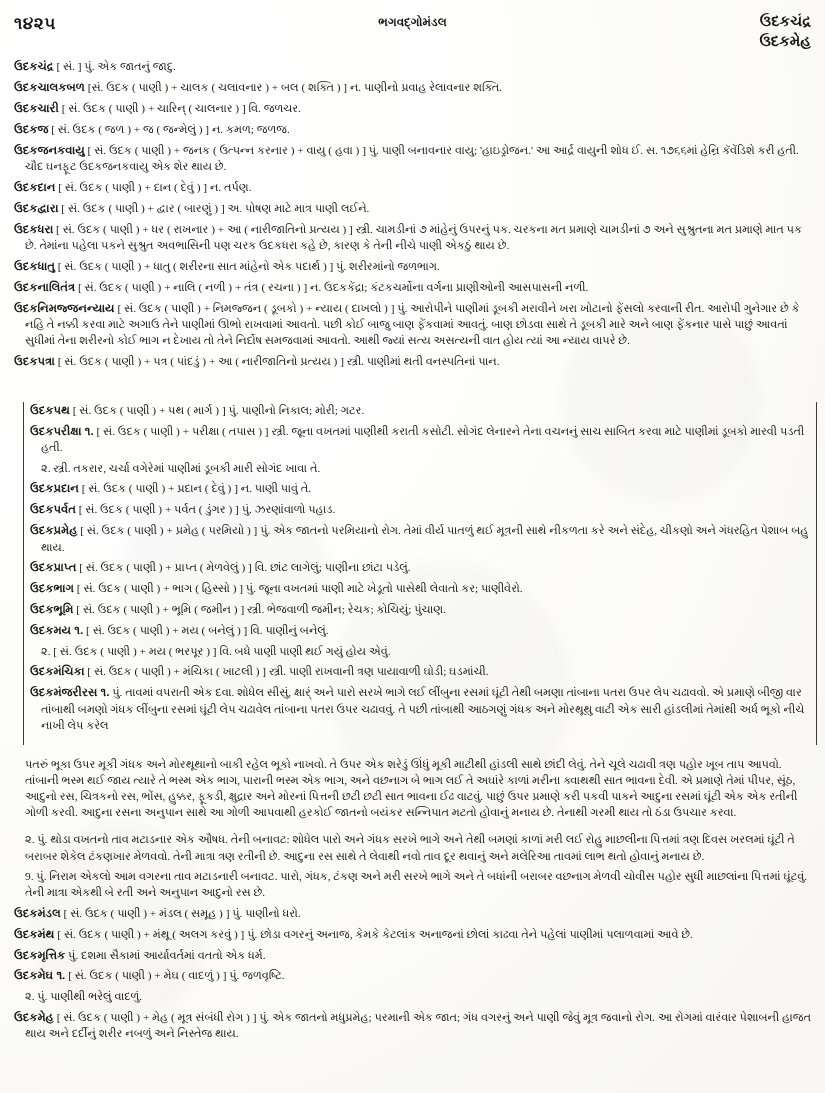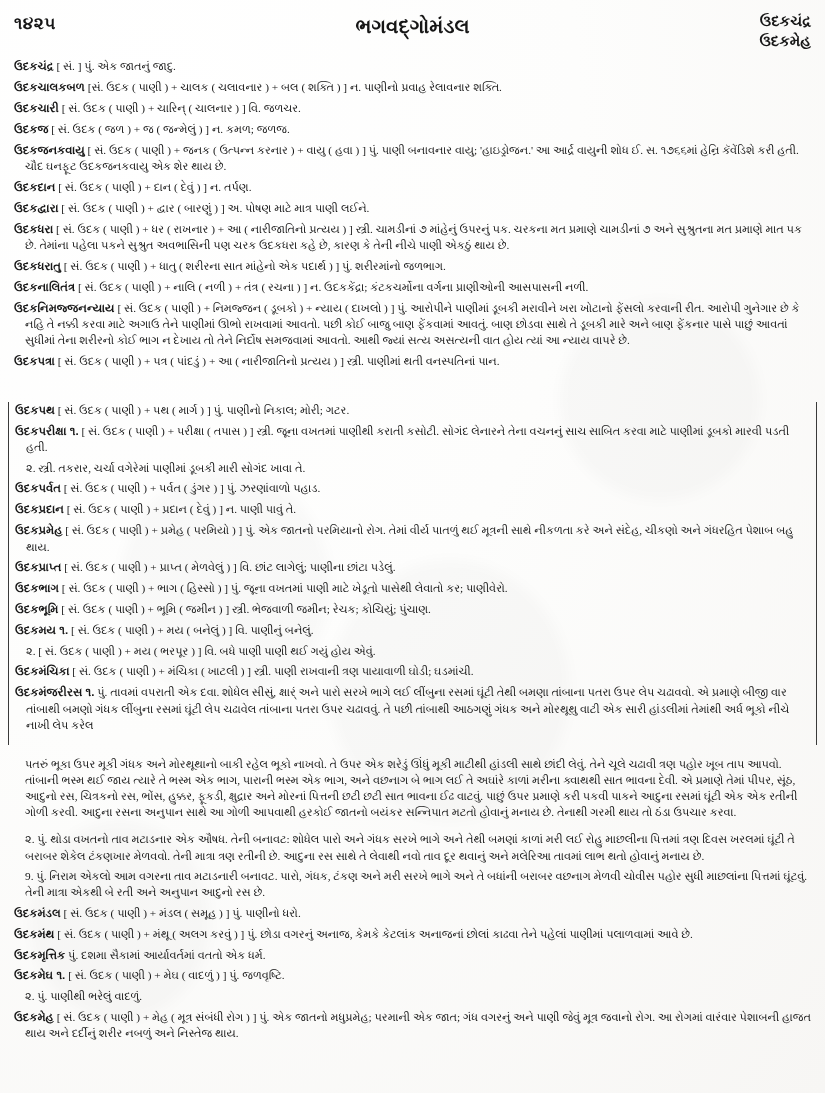--- a/index.html
+++ b/index.html
@@ -54,21 +54,21 @@
     font-size: 17px;
     letter-spacing: 0.5px;
   }
   .running-title {
     position: absolute;
     left: 0; right: 0;
     top: 15px;
     text-align: center;
     font-family: "Liberation Sans", "DejaVu Sans", sans-serif;
     font-weight: 700;
-    font-size: 20px;
+    font-size: 12px;
   }
   .guide-words {
     position: absolute;
     right: 14px;
     top: 11px;
     text-align: right;
     font-family: "Liberation Sans", "DejaVu Sans", sans-serif;
     font-weight: 700;
     font-size: 15px;
     line-height: 1.35;
@@ -87,21 +87,21 @@
     flex-direction: column;
   }
   .col {
     flex: 1 1 0;
     padding: 0 6px;
     font-size: 11.3px;
     line-height: 1.42;
     text-align: left;
     overflow: hidden;
   }
-  .col.mid { border-left: 1px solid #3a3a3a; border-right: 1px solid #3a3a3a; }
+  .col.mid { border-left: 1px solid #3a3a3a; border-right: 1px solid #3a3a3a; margin-left: 15px; }
 
   .entry {
     margin: 0 0 4.5px 0;
     text-indent: 0;
     padding-left: 11px;
   }
   .entry .hw {
     font-family: "Liberation Sans", "DejaVu Sans", sans-serif;
     font-weight: 700;
     font-size: 11.6px;
@@ -145,31 +145,31 @@
   <div id="columns">
     <div class="col left">
         <p class="entry"><span class="hw">ઉદકચંદ્ર</span><span class="body"> [ સં. ] પું. એક જાતનું જાદુ.</span></p>
         <p class="entry"><span class="hw">ઉદકચાલકબળ</span><span class="body"> [સં. ઉદક ( પાણી ) + ચાલક ( ચલાવનાર ) + બલ ( શક્તિ ) ] ન. પાણીનો પ્રવાહ રેલાવનાર શક્તિ.</span></p>
         <p class="entry"><span class="hw">ઉદકચારી</span><span class="body"> [ સં. ઉદક ( પાણી ) + ચારિન્ ( ચાલનાર ) ] વિ. જળચર.</span></p>
         <p class="entry"><span class="hw">ઉદકજ</span><span class="body"> [ સં. ઉદક ( જળ ) + જ ( જન્મેલું ) ] ન. કમળ; જળજ.</span></p>
         <p class="entry"><span class="hw">ઉદકજનકવાયુ</span><span class="body"> [ સં. ઉદક ( પાણી ) + જનક ( ઉત્પન્ન કરનાર ) + વાયુ ( હવા ) ] પું. પાણી બનાવનાર વાયુ; 'હાઇડ્રોજન.' આ આર્દ્ર વાયુની શોધ ઈ. સ. ૧૭૬૬માં હેન્રિ કૅવેંડિશે કરી હતી. ચૌદ ઘનફૂટ ઉદકજનકવાયુ એક શેર થાય છે.</span></p>
         <p class="entry"><span class="hw">ઉદકદાન</span><span class="body"> [ સં. ઉદક ( પાણી ) + દાન ( દેવું ) ] ન. તર્પણ.</span></p>
         <p class="entry"><span class="hw">ઉદકદ્વારા</span><span class="body"> [ સં. ઉદક ( પાણી ) + દ્વાર ( બારણું ) ] અ. પોષણ માટે માત્ર પાણી લઈને.</span></p>
         <p class="entry"><span class="hw">ઉદકધરા</span><span class="body"> [ સં. ઉદક ( પાણી ) + ધર ( રાખનાર ) + આ ( નારીજાતિનો પ્રત્યય ) ] સ્ત્રી. ચામડીનાં ૭ માંહેનું ઉપરનું ૫ક. ચરકના મત પ્રમાણે ચામડીનાં ૭ અને સુશ્રુતના મત પ્રમાણે માત ૫ક છે. તેમાંના પહેલા ૫કને સુશ્રુત અવભાસિની પણ ચરક ઉદકધરા કહે છે, કારણ કે તેની નીચે પાણી એકઠું થાય છે.</span></p>
-        <p class="entry"><span class="hw">ઉદકધરાતુ</span><span class="body"> [ સં. ઉદક ( પાણી ) + ધાતુ ( શરીરના સાત માંહેનો એક પદાર્થ ) ] પું. શરીરમાંનો જળભાગ.</span></p>
+        <p class="entry"><span class="hw">ઉદકધાતુ</span><span class="body"> [ સં. ઉદક ( પાણી ) + ધાતુ ( શરીરના સાત માંહેનો એક પદાર્થ ) ] પું. શરીરમાંનો જળભાગ.</span></p>
         <p class="entry"><span class="hw">ઉદકનાલિતંત્ર</span><span class="body"> [ સં. ઉદક ( પાણી ) + નાલિ ( નળી ) + તંત્ર ( રચના ) ] ન. ઉદકકેંદ્રા; કંટકચર્મોના વર્ગના પ્રાણીઓની આસપાસની નળી.</span></p>
         <p class="entry"><span class="hw">ઉદકનિમજ્જનન્યાય</span><span class="body"> [ સં. ઉદક ( પાણી ) + નિમજ્જન ( ડૂબકો ) + ન્યાય ( દાખલો ) ] પું. આરોપીને પાણીમાં ડૂબકી મરાવીને ખરા ખોટાનો ફેંસલો કરવાની રીત. આરોપી ગુનેગાર છે કે નહિ તે નક્કી કરવા માટે અગાઉ તેને પાણીમાં ઊભો રાખવામાં આવતો. પછી કોઈ બાજુ બાણ ફેંકવામાં આવતું. બાણ છોડવા સાથે તે ડૂબકી મારે અને બાણ ફેંકનાર પાસે પાછું આવતાં સુધીમાં તેના શરીરનો કોઈ ભાગ ન દેખાય તો તેને નિર્દોષ સમજવામાં આવતો. આથી જ્યાં સત્ય અસત્યની વાત હોય ત્યાં આ ન્યાય વાપરે છે.</span></p>
         <p class="entry"><span class="hw">ઉદકપત્રા</span><span class="body"> [ સં. ઉદક ( પાણી ) + પત્ર ( પાંદડું ) + આ ( નારીજાતિનો પ્રત્યય ) ] સ્ત્રી. પાણીમાં થતી વનસ્પતિનાં પાન.</span></p>
       </div>
     <div class="col mid">
         <p class="entry"><span class="hw">ઉદકપથ</span><span class="body"> [ સં. ઉદક ( પાણી ) + પથ ( માર્ગ ) ] પું. પાણીનો નિકાલ; મોરી; ગટર.</span></p>
         <p class="entry"><span class="hw">ઉદકપરીક્ષા ૧.</span><span class="body"> [ સં. ઉદક ( પાણી ) + પરીક્ષા ( તપાસ ) ] સ્ત્રી. જૂના વખતમાં પાણીથી કરાતી કસોટી. સોગંદ લેનારને તેના વચનનું સાચ સાબિત કરવા માટે પાણીમાં ડૂબકો મારવી પડતી હતી.</span></p>
         <p class="para">૨. સ્ત્રી. તકરાર, ચર્ચા વગેરેમાં પાણીમાં ડૂબકી મારી સોગંદ ખાવા તે.</p>
+        <p class="entry"><span class="hw">ઉદકપ્રદાન</span><span class="body"> [ સં. ઉદક ( પાણી ) + પ્રદાન ( દેવું ) ] ન. પાણી પાવું તે.</span></p>
         <p class="entry"><span class="hw">ઉદકપર્વત</span><span class="body"> [ સં. ઉદક ( પાણી ) + પર્વત ( ડુંગર ) ] પું. ઝરણાંવાળો પહાડ.</span></p>
-        <p class="entry"><span class="hw">ઉદકપ્રદાન</span><span class="body"> [ સં. ઉદક ( પાણી ) + પ્રદાન ( દેવું ) ] ન. પાણી પાવું તે.</span></p>
         <p class="entry"><span class="hw">ઉદકપ્રમેહ</span><span class="body"> [ સં. ઉદક ( પાણી ) + પ્રમેહ ( પરમિયો ) ] પું. એક જાતનો પરમિયાનો રોગ. તેમાં વીર્ય પાતળું થઈ મૂત્રની સાથે નીકળતા કરે અને સંદેહ, ચીકણો અને ગંધરહિત પેશાબ બહુ થાય.</span></p>
         <p class="entry"><span class="hw">ઉદકપ્રાપ્ત</span><span class="body"> [ સં. ઉદક ( પાણી ) + પ્રાપ્ત ( મેળવેલું ) ] વિ. છાંટ લાગેલું; પાણીના છાંટા પડેલું.</span></p>
         <p class="entry"><span class="hw">ઉદકભાગ</span><span class="body"> [ સં. ઉદક ( પાણી ) + ભાગ ( હિસ્સો ) ] પું. જૂના વખતમાં પાણી માટે ખેડૂતો પાસેથી લેવાતો કર; પાણીવેરો.</span></p>
         <p class="entry"><span class="hw">ઉદકભૂમિ</span><span class="body"> [ સં. ઉદક ( પાણી ) + ભૂમિ ( જમીન ) ] સ્ત્રી. ભેજવાળી જમીન; રેચક; કોચિયું; પુંચાણ.</span></p>
         <p class="entry"><span class="hw">ઉદકમય ૧.</span><span class="body"> [ સં. ઉદક ( પાણી ) + મય ( બનેલું ) ] વિ. પાણીનું બનેલું.</span></p>
         <p class="para">૨. [ સં. ઉદક ( પાણી ) + મય ( ભરપૂર ) ] વિ. બધે પાણી પાણી થઈ ગયું હોય એવું.</p>
         <p class="entry"><span class="hw">ઉદકમંચિકા</span><span class="body"> [ સં. ઉદક ( પાણી ) + મંચિકા ( ખાટલી ) ] સ્ત્રી. પાણી રાખવાની ત્રણ પાયાવાળી ઘોડી; ઘડમાંચી.</span></p>
         <p class="entry"><span class="hw">ઉદકમંજરીરસ ૧.</span><span class="body"> પું. તાવમાં વપરાતી એક દવા. શોધેલ સીસું, ક્ષાર્ં અને પારો સરખે ભાગે લઈ લીંબુના રસમાં ઘૂંટી તેથી બમણા તાંબાના પતરા ઉપર લેપ ચઢાવવો. એ પ્રમાણે બીજી વાર તાંબાથી બમણો ગંધક લીંબુના રસમાં ઘૂંટી લેપ ચઢાવેલ તાંબાના પતરા ઉપર ચઢાવવું. તે પછી તાંબાથી આઠગણું ગંધક અને મોરથૂથુ વાટી એક સારી હાંડલીમાં તેમાંથી અર્ધ ભૂકો નીચે નાખી લેપ કરેલ</span></p>
       </div>
     <div class="col right">

